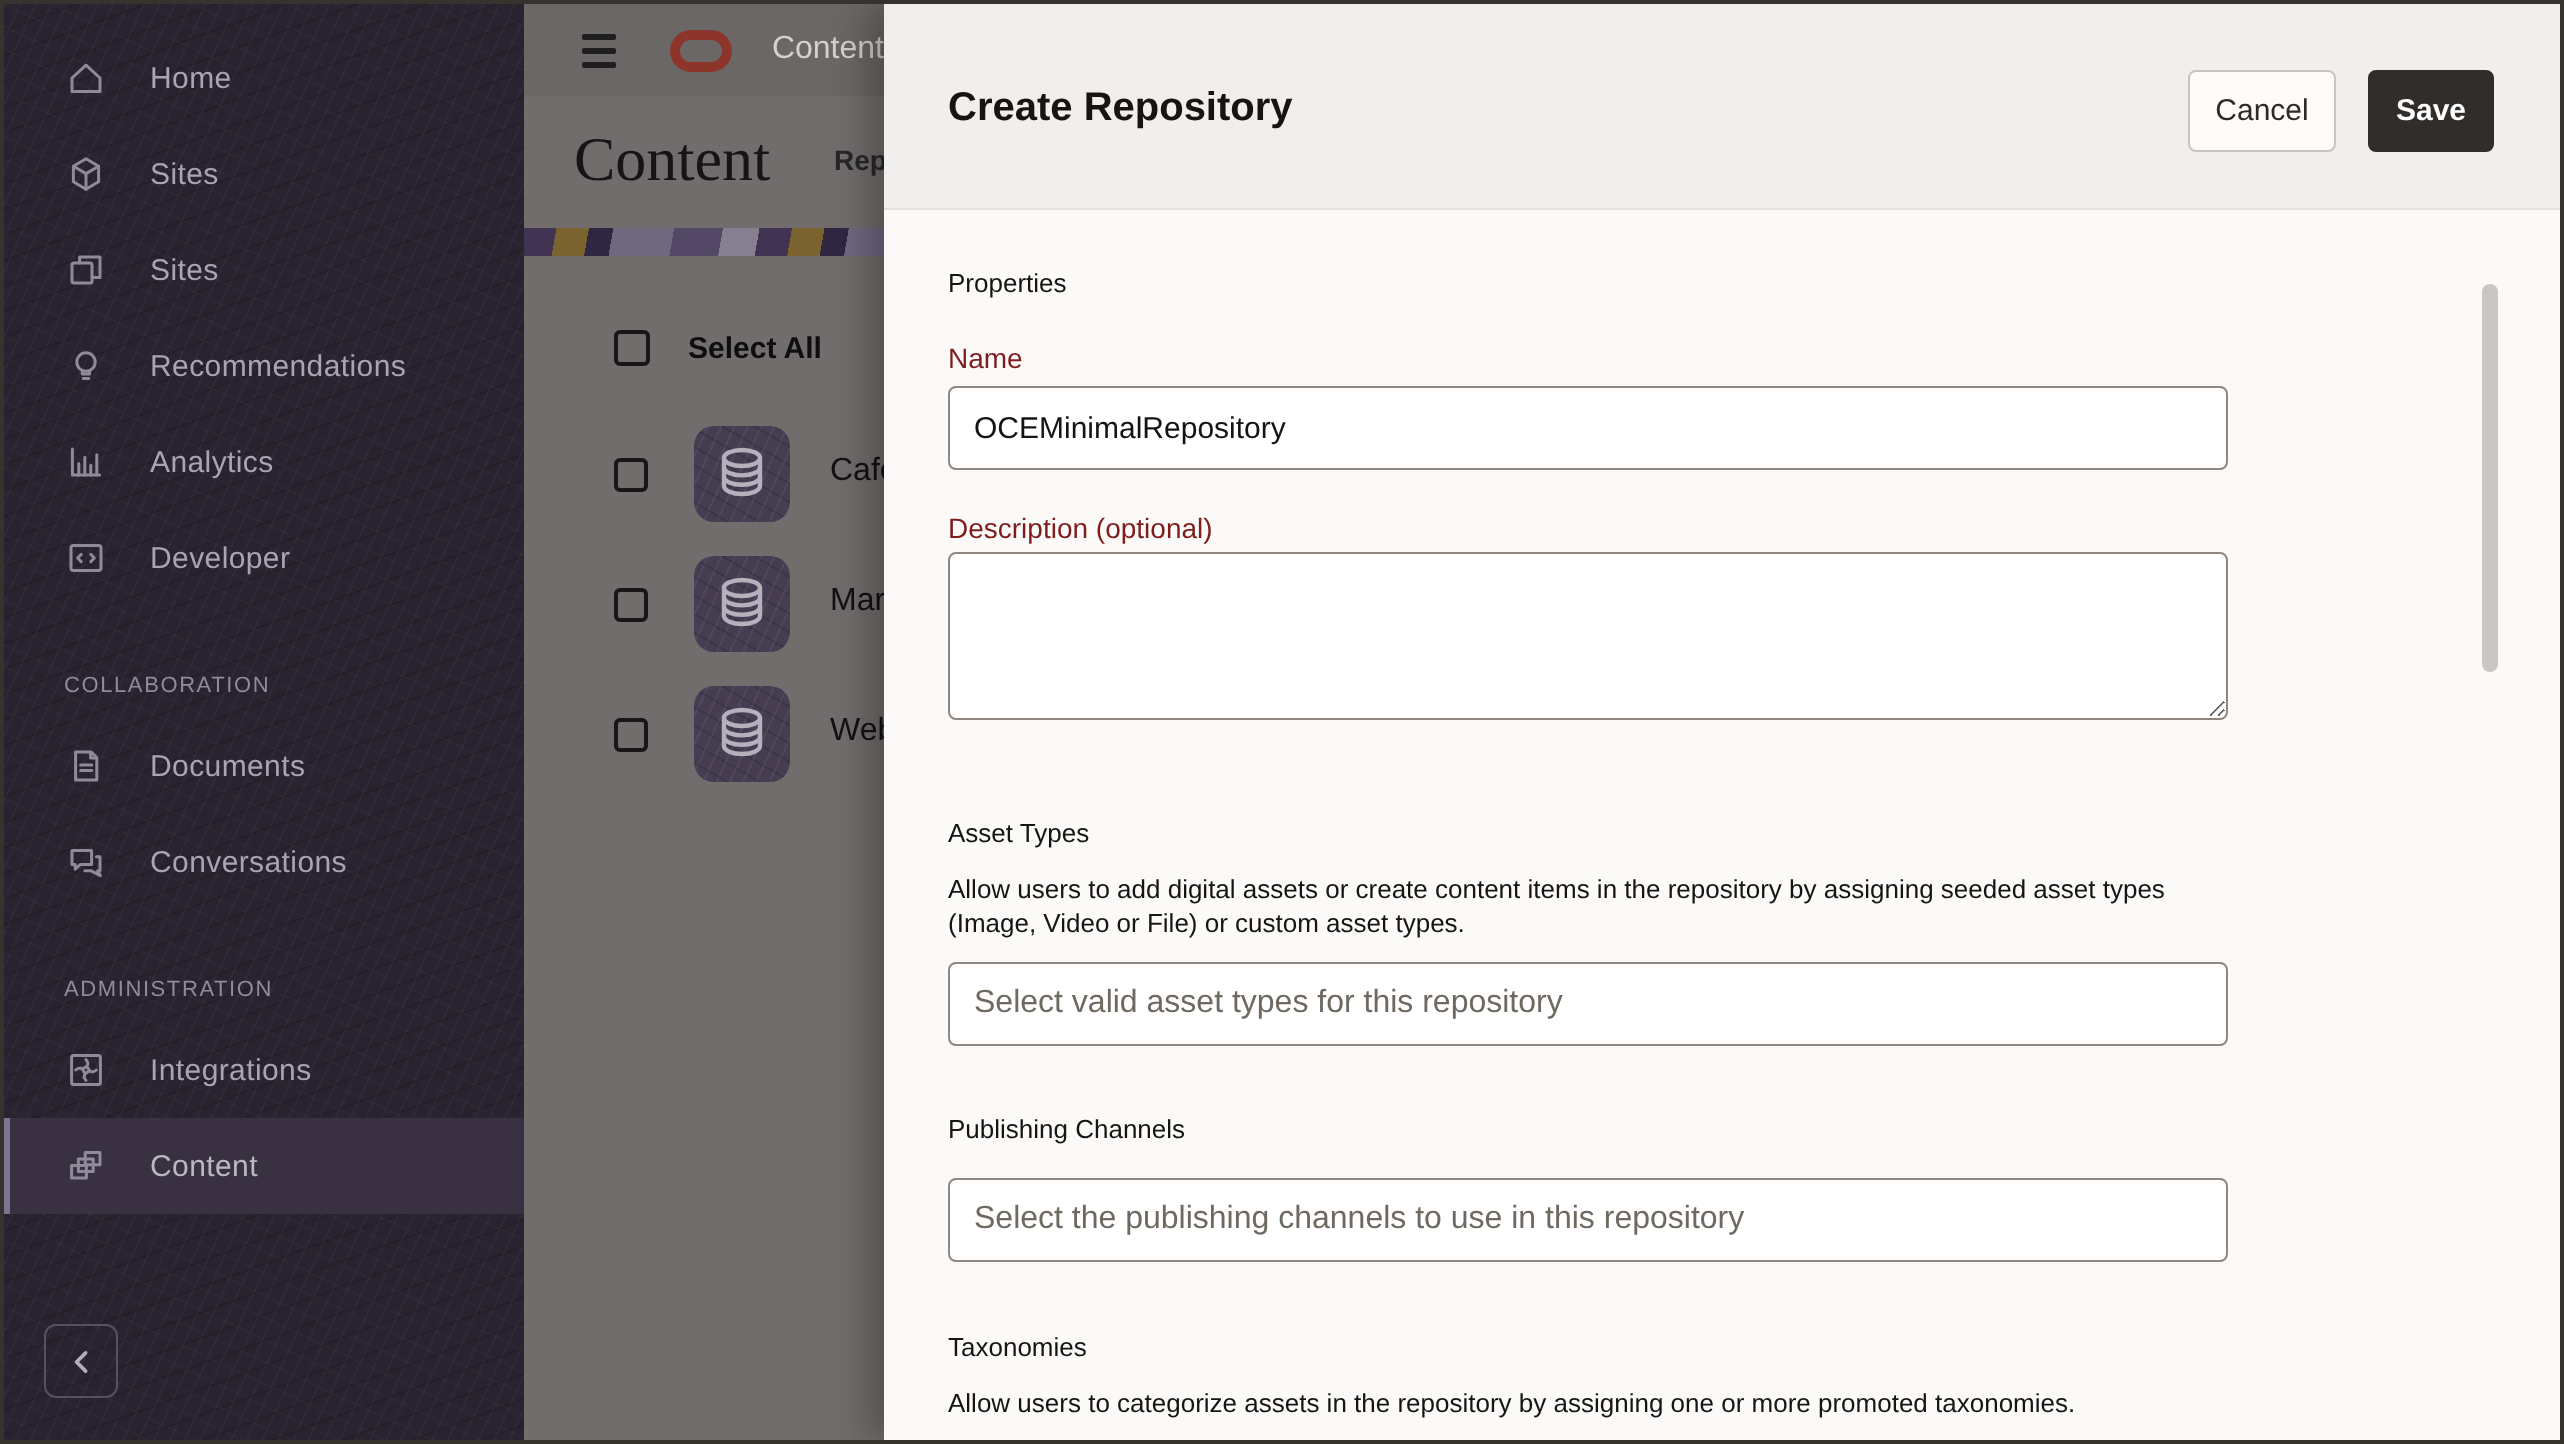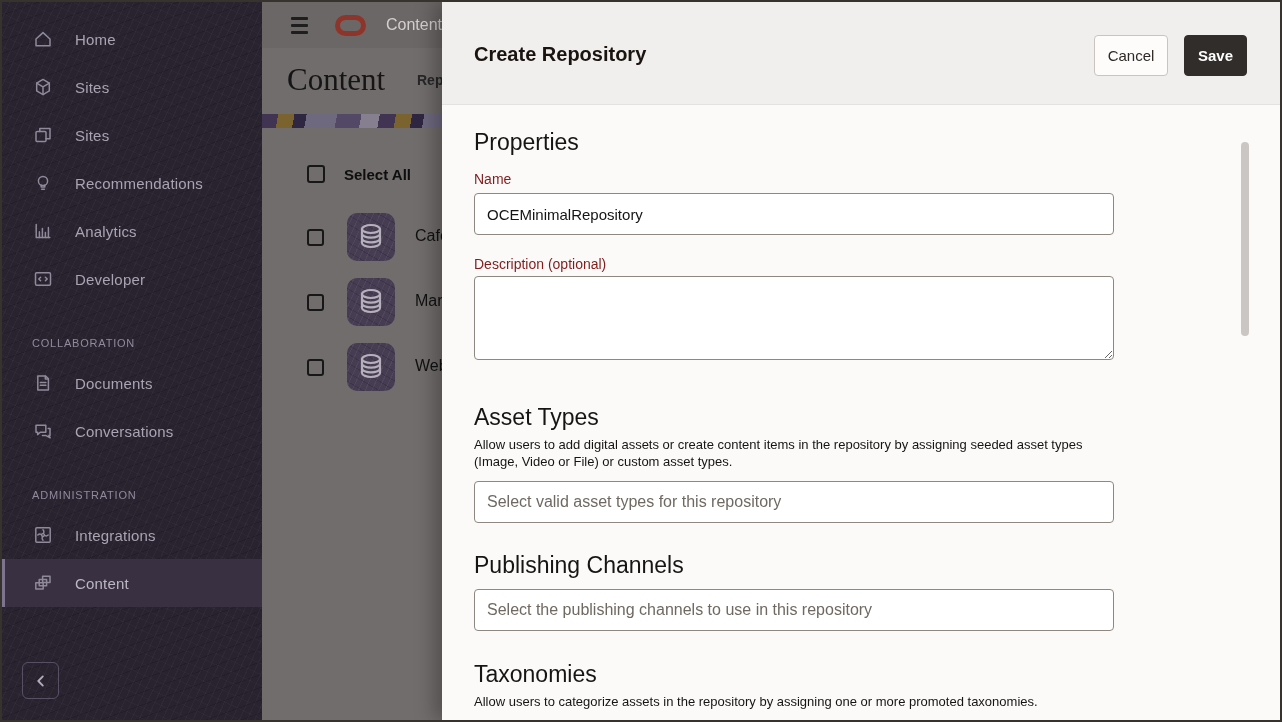--- a/index.html
+++ b/index.html
@@ -60,21 +60,21 @@
   .panel { position:absolute; left:440px; top:0; width:838px; height:718px; background:#fbfaf9;
     box-shadow:-8px 0 18px rgba(0,0,0,0.28); }
   .panel-header { position:relative; height:103px; background:#f1efed; border-bottom:1px solid #e4e1de; }
   .panel-title { position:absolute; left:32px; top:41px; font-size:20px; font-weight:bold; color:#19140f; }
   .btn { position:absolute; top:33px; height:41px; border-radius:4px; font-family:"Liberation Sans", sans-serif;
     font-size:15px; cursor:pointer; }
   .btn-cancel { right:112px; width:74px; background:#fdfcfb; border:1px solid #c9c4be; color:#2e2a26; }
   .btn-save { right:33px; width:63px; background:#312d2a; border:1px solid #312d2a; color:#fff; font-weight:bold; }
   .panel-body { position:relative; height:615px; padding:0 0 0 32px; overflow:hidden; }
   .form-col { width:640px; }
-  .sect-heading { margin-top:24px; font-size:23px; line-height:26px; color:#161513; font-weight:500; }
+  .sect-heading { margin-top:24px; font-size:13px; line-height:26px; color:#161513; font-weight:500; }
   .field-label { margin-top:14px; font-size:14px; line-height:20px; color:#7f1d1d; }
   .help-text { margin-top:6px; font-size:13px; line-height:17px; color:#161513; max-width:622px; }
   .text-input { display:block; width:640px; height:42px; margin-top:4px; padding:0 12px;
     border:1px solid #8f8880; border-radius:4px; background:#fff; font-family:"Liberation Sans", sans-serif;
     font-size:15px; color:#141414; outline:none; }
   .text-input.placeholder-style { font-size:16px; }
   .text-input::placeholder { color:#6f6962; opacity:1; }
   .desc-area { display:block; width:640px; height:84px; margin-top:2px; padding:8px 12px;
     border:1px solid #8f8880; border-radius:4px; background:#fff; font-family:"Liberation Sans", sans-serif;
     font-size:15px; color:#141414; resize:both; outline:none; }

